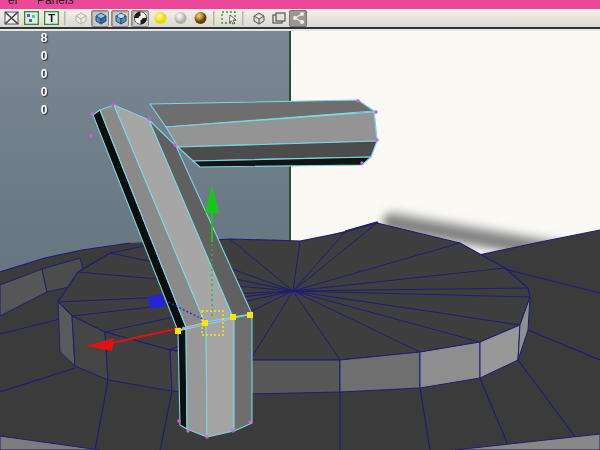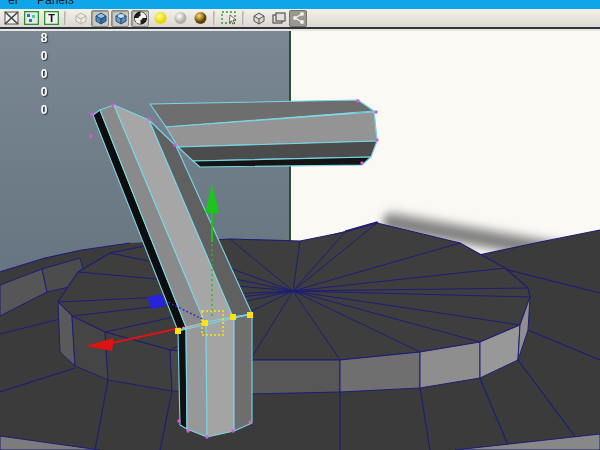--- a/index.html
+++ b/index.html
@@ -2,21 +2,21 @@
 <html><head>
 <meta charset="utf-8">
 <style>
   * { margin:0; padding:0; box-sizing:border-box; }
   html,body { width:600px; height:450px; overflow:hidden;
               font-family:"Liberation Sans", sans-serif; background:#e9e6df; }
   #app { position:relative; width:600px; height:450px; }
 
   
   #menu-strip { position:absolute; left:0; top:0; width:600px; height:9px;
-                background:#0ea5e9; overflow:hidden; }
+                background:#ec4899; overflow:hidden; }
   #menu-strip span { position:absolute; top:-7px; font-size:12px; color:#1c1c1c; }
   #menu-item-er { left:8px; }
   #menu-item-panels { left:37px; }
 
   
   #toolbar { position:absolute; left:0; top:9px; width:600px; height:20px;
              background:linear-gradient(#f4f1ea,#dcd8d0);
              border-bottom:2px solid #2c3340;
              display:flex; align-items:center; padding-left:2px; gap:2px; }
   .tbtn { width:18px; height:17px; display:flex; align-items:center; justify-content:center;

